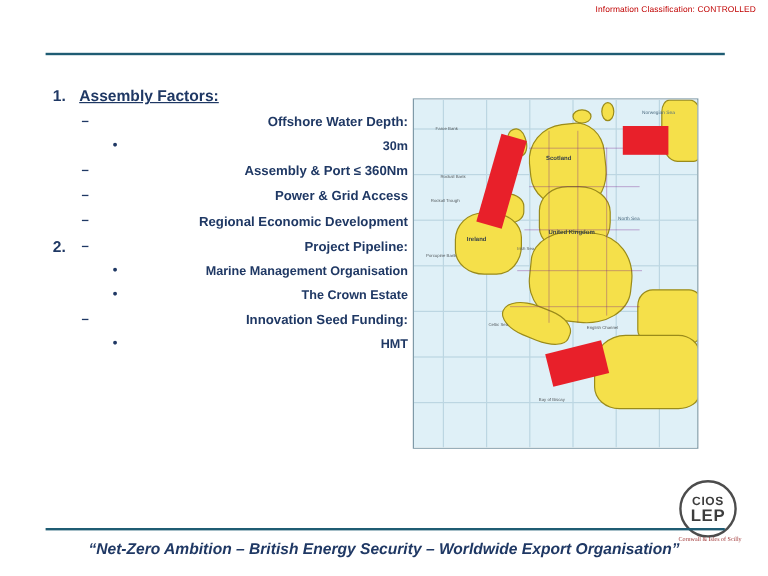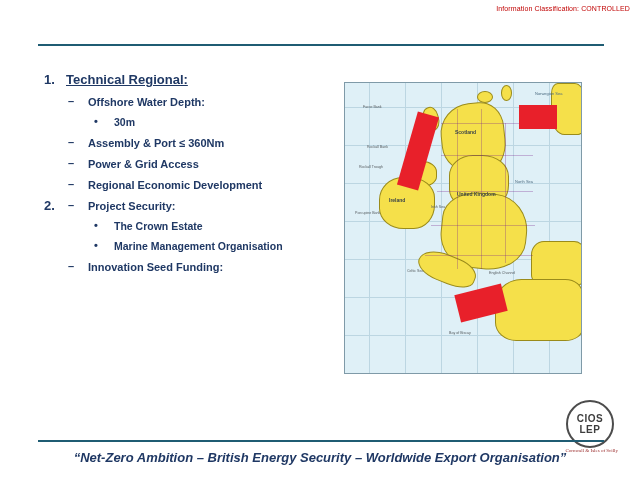--- a/index.html
+++ b/index.html
@@ -84,20 +84,21 @@
   }
   ul.lvl2 {
     list-style: none;
     margin: 2px 0 0 0;
     padding: 0;
   }
   ul.lvl2 > li {
     position: relative;
     padding: 0 0 0 22px;
     margin: 0 0 2px 0;
+    text-align: right;
   }
   ul.lvl2 > li > .l2head {
     font-size: 11px;
     font-weight: bold;
     color: #1f3864;
     line-height: 18px;
     display: inline-block;
   }
   ul.lvl2 > li::before {
     content: "–";
@@ -270,21 +271,21 @@
     border-radius: 50%;
     border: 2px solid #4c4c4c;
     color: #3d3d3d;
     display: flex;
     flex-direction: column;
     align-items: center;
     justify-content: center;
     line-height: 11px;
   }
   .logo-top { font-size: 10px; font-weight: bold; letter-spacing: 0.5px; }
-  .logo-bottom { font-size: 10px; font-weight: bold; letter-spacing: 0.5px; }
+  .logo-bottom { font-size: 14px; font-weight: bold; letter-spacing: 0.5px; }
   .logo-caption {
     position: absolute;
     right: 22px;
     top: 448px;
     font-size: 5px;
     color: #9a2a2a;
     font-family: "Liberation Serif", serif;
   }
   .footer-quote {
     position: absolute;
@@ -305,21 +306,21 @@
 <div class="slide">
 
   <div class="classification">Information Classification: CONTROLLED</div>
 
   <div class="top-rule"></div>
 
   <div class="content">
     <ol class="lvl1">
 
       <li>
-        <span class="l1head">Technical Regional:</span>
+        <span class="l1head">Assembly Factors:</span>
         <ul class="lvl2">
 
           <li>
             <span class="l2head">Offshore Water Depth:</span>
             <ul class="lvl3">
               <li>
                 <span class="l3head">30m</span>
               </li>
             </ul>
           </li>
@@ -336,34 +337,37 @@
             <span class="l2head">Regional Economic Development</span>
           </li>
 
         </ul>
       </li>
 
       <li>
         <ul class="lvl2">
 
           <li>
-            <span class="l2head">Project Security:</span>
+            <span class="l2head">Project Pipeline:</span>
             <ul class="lvl3">
+              <li>
+                <span class="l3head">Marine Management Organisation</span>
+              </li>
               <li>
                 <span class="l3head">The Crown Estate</span>
               </li>
-              <li>
-                <span class="l3head">Marine Management Organisation</span>
-              </li>
             </ul>
           </li>
 
           <li>
             <span class="l2head">Innovation Seed Funding:</span>
             <ul class="lvl3">
+              <li>
+                <span class="l3head">HMT</span>
+              </li>
             </ul>
           </li>
 
         </ul>
       </li>
 
     </ol>
   </div>
 
   <div class="map-frame">

